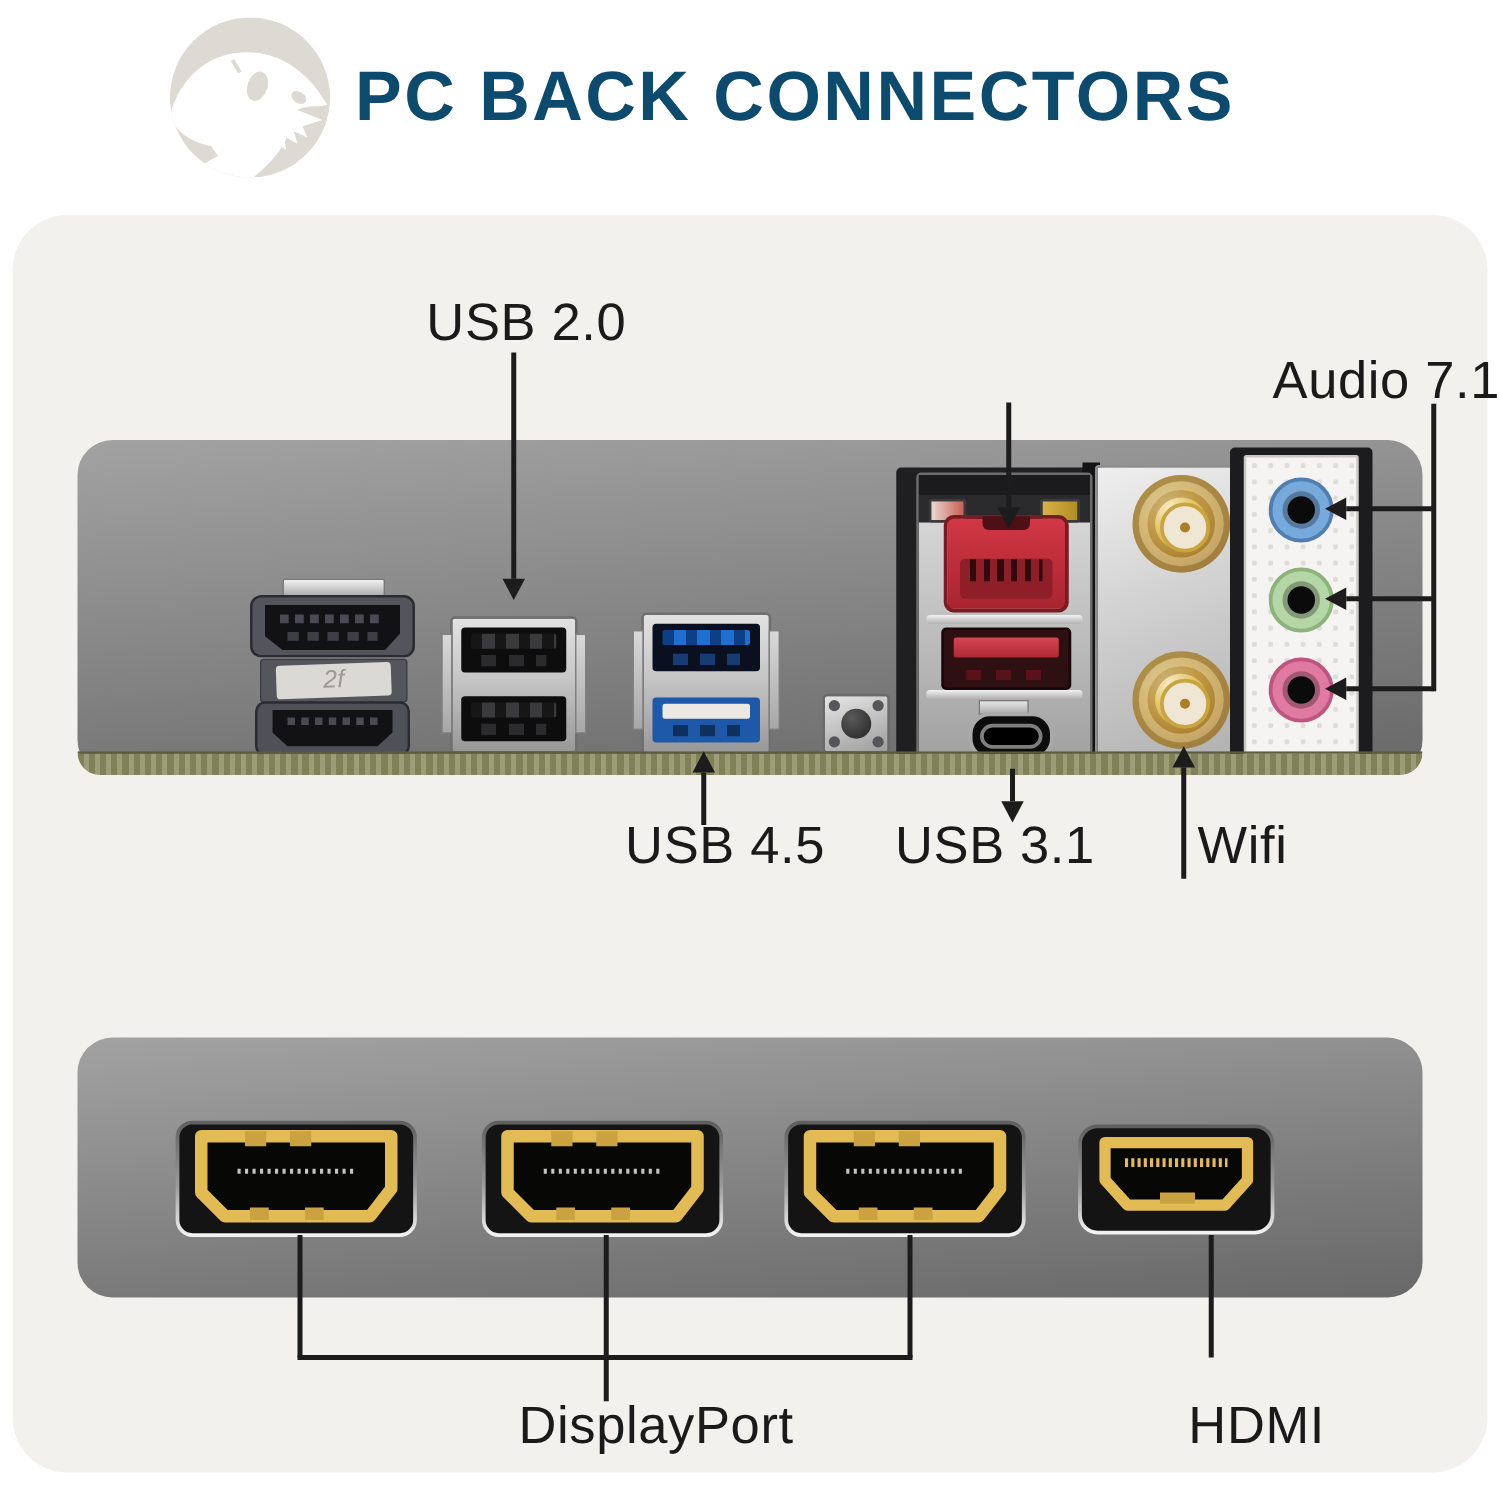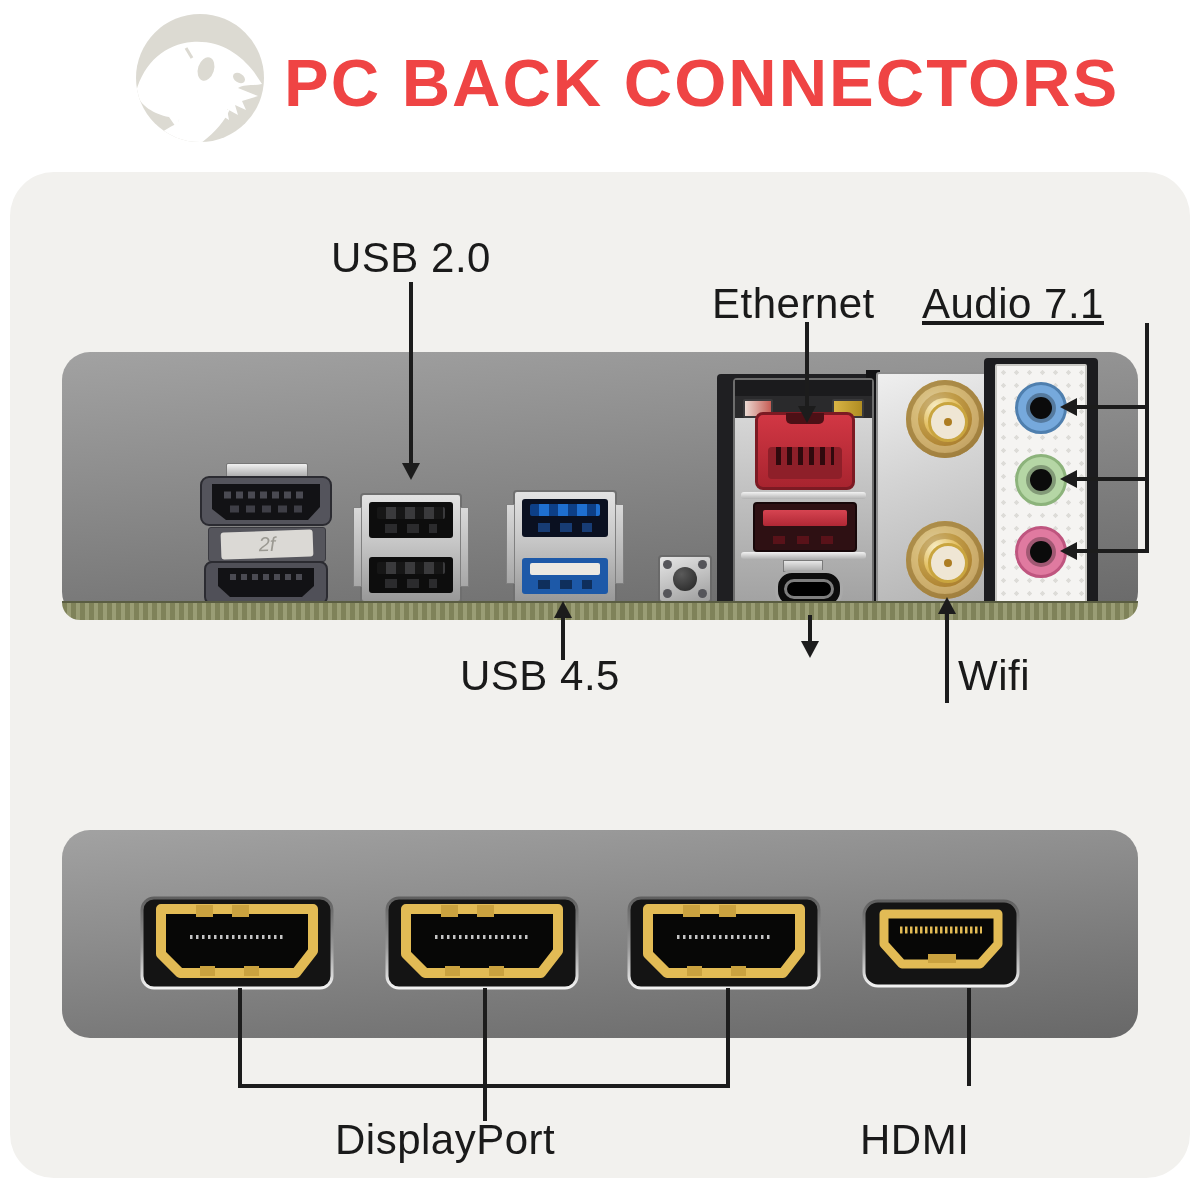--- a/index.html
+++ b/index.html
@@ -3,37 +3,37 @@
 <meta charset="utf-8">
 <style>
   html,body{margin:0;padding:0;background:#ffffff;}
   .stage{position:relative;width:1200px;height:1200px;background:#ffffff;overflow:hidden;
          font-family:"Liberation Sans","DejaVu Sans",sans-serif;}
 
   
   .card{position:absolute;left:10px;top:172px;width:1180px;height:1006px;
         background:#f2f1ee;border-radius:44px;}
   .logo{position:absolute;left:136px;top:14px;width:128px;height:128px;}
-  .title{position:absolute;left:284px;top:44px;font-size:67px;font-weight:700;
-         letter-spacing:2px;color:#ef4444;white-space:nowrap;}
+  .title{position:absolute;left:284px;top:44px;font-size:56px;font-weight:700;
+         letter-spacing:2px;color:#0c4a6e;white-space:nowrap;}
 
   
   .panel{position:absolute;left:62px;width:1076px;
          background:linear-gradient(175deg,#a2a2a2 0%,#8e8e8e 35%,#797979 70%,#686868 100%);
          border-radius:28px;}
   .panel-top{top:352px;height:268px;}
   .panel-bottom{top:830px;height:208px;}
   .pcb{position:absolute;left:0;right:0;bottom:0;height:17px;
        background:repeating-linear-gradient(90deg,#7f8259 0 5px,#9a9d75 5px 9px);
        border-top:2px solid #5a5d42;border-radius:0 0 18px 18px;}
 
   
   .lbl{position:absolute;color:#1a1a1a;font-size:42px;font-weight:500;
        letter-spacing:.5px;white-space:nowrap;z-index:30;}
-  .lbl.center{text-align:left;}
+  .lbl.center{text-align:right;}
   .annot{position:absolute;left:0;top:0;width:1200px;height:1200px;z-index:25;pointer-events:none;}
   .annot path{stroke:#1c1c1c;stroke-width:4;fill:none;}
   .annot polygon{fill:#1c1c1c;}
 
   
   .dphdmi{position:absolute;left:138px;top:111px;width:132px;height:138px;}
   .dphdmi .tab{position:absolute;left:26px;top:0;width:80px;height:15px;
                background:linear-gradient(180deg,#f0f0f0,#9f9f9f);border:1px solid #777;border-radius:2px;}
   .dphdmi .minidp{position:absolute;left:0;top:13px;width:132px;height:50px;}
   .dphdmi .mid{position:absolute;left:8px;top:64px;width:116px;height:33px;background:#55555c;
@@ -325,20 +325,20 @@
     <path d="M947 703 V614"></path>
       <polygon points="947,597 938,614 956,614"></polygon>
     <path d="M240 988 V1086"></path>
     <path d="M485 988 V1121"></path>
     <path d="M728 988 V1086"></path>
     <path d="M238 1086 H730"></path>
     <path d="M969 988 V1086"></path>
   </svg>
 
   <div class="lbl center" style="left:331px;top:234px;width:170px;">USB 2.0</div>
-  <div class="lbl center" style="left:712px;top:280px;width:200px;">Ethernet</div>
-  <div class="lbl center" style="left:922px;top:280px;width:200px;text-decoration:underline;">Audio 7.1</div>
+  <div class="lbl center" style="left:1000px;top:280px;width:200px;">Audio 7.1</div>
   <div class="lbl center" style="left:460px;top:652px;width:200px;">USB 4.5</div>
+  <div class="lbl" style="left:716px;top:652px;">USB 3.1</div>
   <div class="lbl" style="left:958px;top:652px;">Wifi</div>
   <div class="lbl center" style="left:860px;top:1116px;width:200px;">HDMI</div>
   <div class="lbl center" style="left:335px;top:1116px;width:300px;">DisplayPort</div>
 
 </div>
 
 </body></html>

